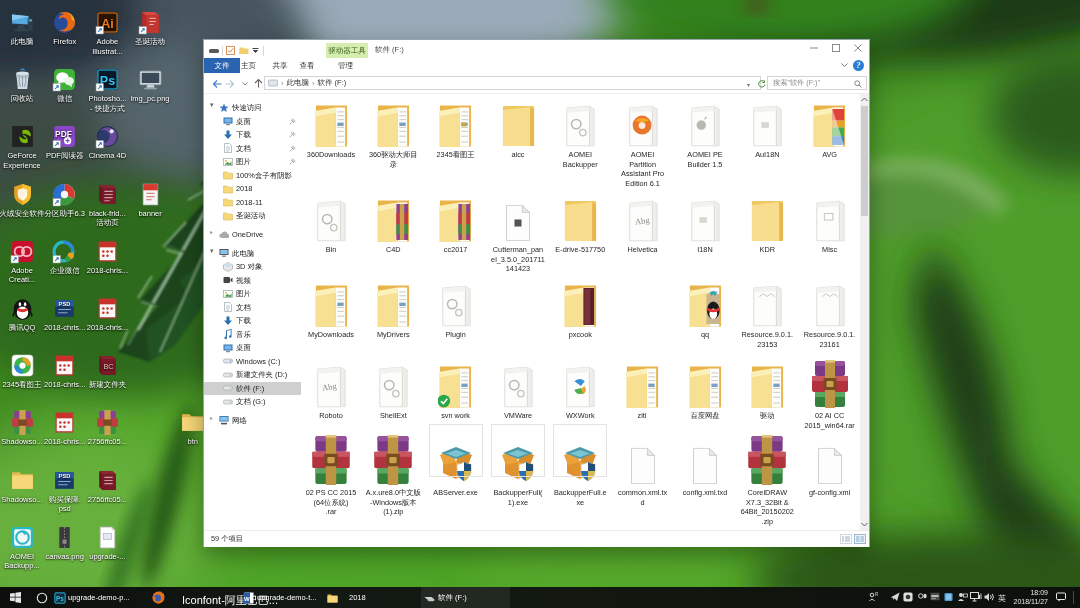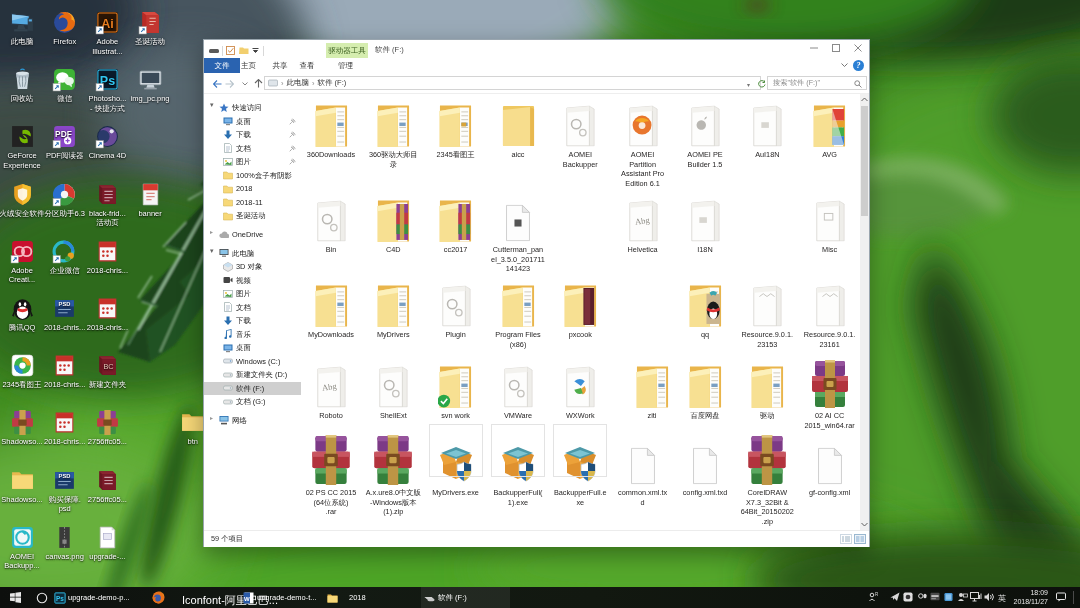--- a/index.html
+++ b/index.html
@@ -932,37 +932,53 @@
         </div>
 <div class="item" style="left:187.0px;top:104px">
           <div class="ig" style="height:44px">
             <svg width="30" height="38" viewBox="0 0 34 42">
               <use href="#doc"></use>
               <rect x="13" y="17" width="8" height="8" fill="#555"></rect>
             </svg>
           </div>
           <div>Cutterman_pan<br>el_3.5.0_201711<br>141423</div>
         </div>
+<div class="item" style="left:249.3px;top:104px">
+          <div class="ig" style="height:44px">
+            <svg width="35" height="43" viewBox="0 0 36 44">
+              <use href="#foldplain"></use>
+            </svg>
+          </div>
+          <div>E-drive-517750</div>
+        </div>
 <div class="item" style="left:311.6px;top:104px">
           <div class="ig" style="height:44px">
             <svg width="34" height="42" viewBox="0 0 36 44">
               <use href="#wbox"></use>
               <text x="10" y="26" font-size="9" fill="#8a8880" transform="rotate(-8 10 26)" font-family="Liberation Serif">Abg</text>
             </svg>
           </div>
           <div>Helvetica</div>
         </div>
 <div class="item" style="left:374.0px;top:104px">
           <div class="ig" style="height:44px">
             <svg width="34" height="42" viewBox="0 0 36 44">
               <use href="#wbox"></use>
               <rect x="12" y="18" width="8" height="6" fill="#d8d6d0"></rect>
             </svg>
           </div>
           <div>I18N</div>
+        </div>
+<div class="item" style="left:436.3px;top:104px">
+          <div class="ig" style="height:44px">
+            <svg width="35" height="43" viewBox="0 0 36 44">
+              <use href="#foldplain"></use>
+            </svg>
+          </div>
+          <div>KDR</div>
         </div>
 <div class="item" style="left:498.6px;top:104px">
           <div class="ig" style="height:44px">
             <svg width="34" height="42" viewBox="0 0 36 44">
               <use href="#wbox"></use>
               <rect x="12" y="14" width="9" height="7" fill="none" stroke="#c4c2bd"></rect>
             </svg>
           </div>
           <div>Misc</div>
         </div>
@@ -984,28 +1000,20 @@
           </div>
           <div>Plugin</div>
         </div>
 <div class="item" style="left:62.3px;top:189px">
           <div class="ig" style="height:44px">
             <svg width="35" height="43" viewBox="0 0 36 44">
               <use href="#fold"></use>
             </svg>
           </div>
           <div>MyDrivers</div>
-        </div>
-<div class="item" style="left:187.0px;top:189px">
-          <div class="ig" style="height:44px">
-            <svg width="35" height="43" viewBox="0 0 36 44">
-              <use href="#fold"></use>
-            </svg>
-          </div>
-          <div>Program Files<br>(x86)</div>
         </div>
 <div class="item" style="left:249.3px;top:189px">
           <div class="ig" style="height:44px">
             <svg width="35" height="43" viewBox="0 0 36 44">
               <use href="#fold"></use>
               <rect x="21" y="4" width="11" height="38" fill="#5a1f2a"></rect>
               <rect x="22" y="5" width="6" height="36" fill="#7a2f3a"></rect>
             </svg>
           </div>
           <div>pxcook</div>
@@ -1084,21 +1092,21 @@
           <div class="ig" style="height:44px">
             <svg width="34" height="42" viewBox="0 0 36 44">
               <use href="#wbox"></use>
               <path d="M12,16 q6,-5 11,0 l-4,5 z" fill="#3a8fd8"></path>
               <path d="M23,21 q3,6 -2,9 l-3,-5 z" fill="#e8a23a"></path>
               <path d="M12,25 q2,6 9,4 l-2,-6 z" fill="#4fae4a"></path>
             </svg>
           </div>
           <div>WXWork</div>
         </div>
-<div class="item" style="left:321px;top:270px">
+<div class="item" style="left:311px;top:270px">
           <div class="ig" style="height:44px">
             <svg width="35" height="43" viewBox="0 0 36 44">
               <use href="#fold"></use>
             </svg>
           </div>
           <div>ziti</div>
         </div>
 <div class="item" style="left:374.0px;top:270px">
           <div class="ig" style="height:44px">
             <svg width="35" height="43" viewBox="0 0 36 44">
@@ -1139,21 +1147,21 @@
           </div>
           <div>A.x.ure8.0中文版<br>-Windows版本<br>(1).zip</div>
         </div>
 <div class="item" style="left:124.6px;top:337px">
           <div style="position:absolute;left:3.0px;top:-7px;width:54px;height:53px;border:1px solid #e3e3e3"></div>
           <div class="ig" style="height:54px">
             <svg width="36" height="40" viewBox="0 0 36 40">
               <use href="#inst"></use>
             </svg>
           </div>
-          <div>MyDrivers.exe</div>
+          <div>ABServer.exe</div>
         </div>
 <div class="item" style="left:187.0px;top:337px">
           <div style="position:absolute;left:3.0px;top:-7px;width:54px;height:53px;border:1px solid #e3e3e3"></div>
           <div class="ig" style="height:54px">
             <svg width="36" height="40" viewBox="0 0 36 40">
               <use href="#inst"></use>
             </svg>
           </div>
           <div>BackupperFull(<br>1).exe</div>
         </div>

